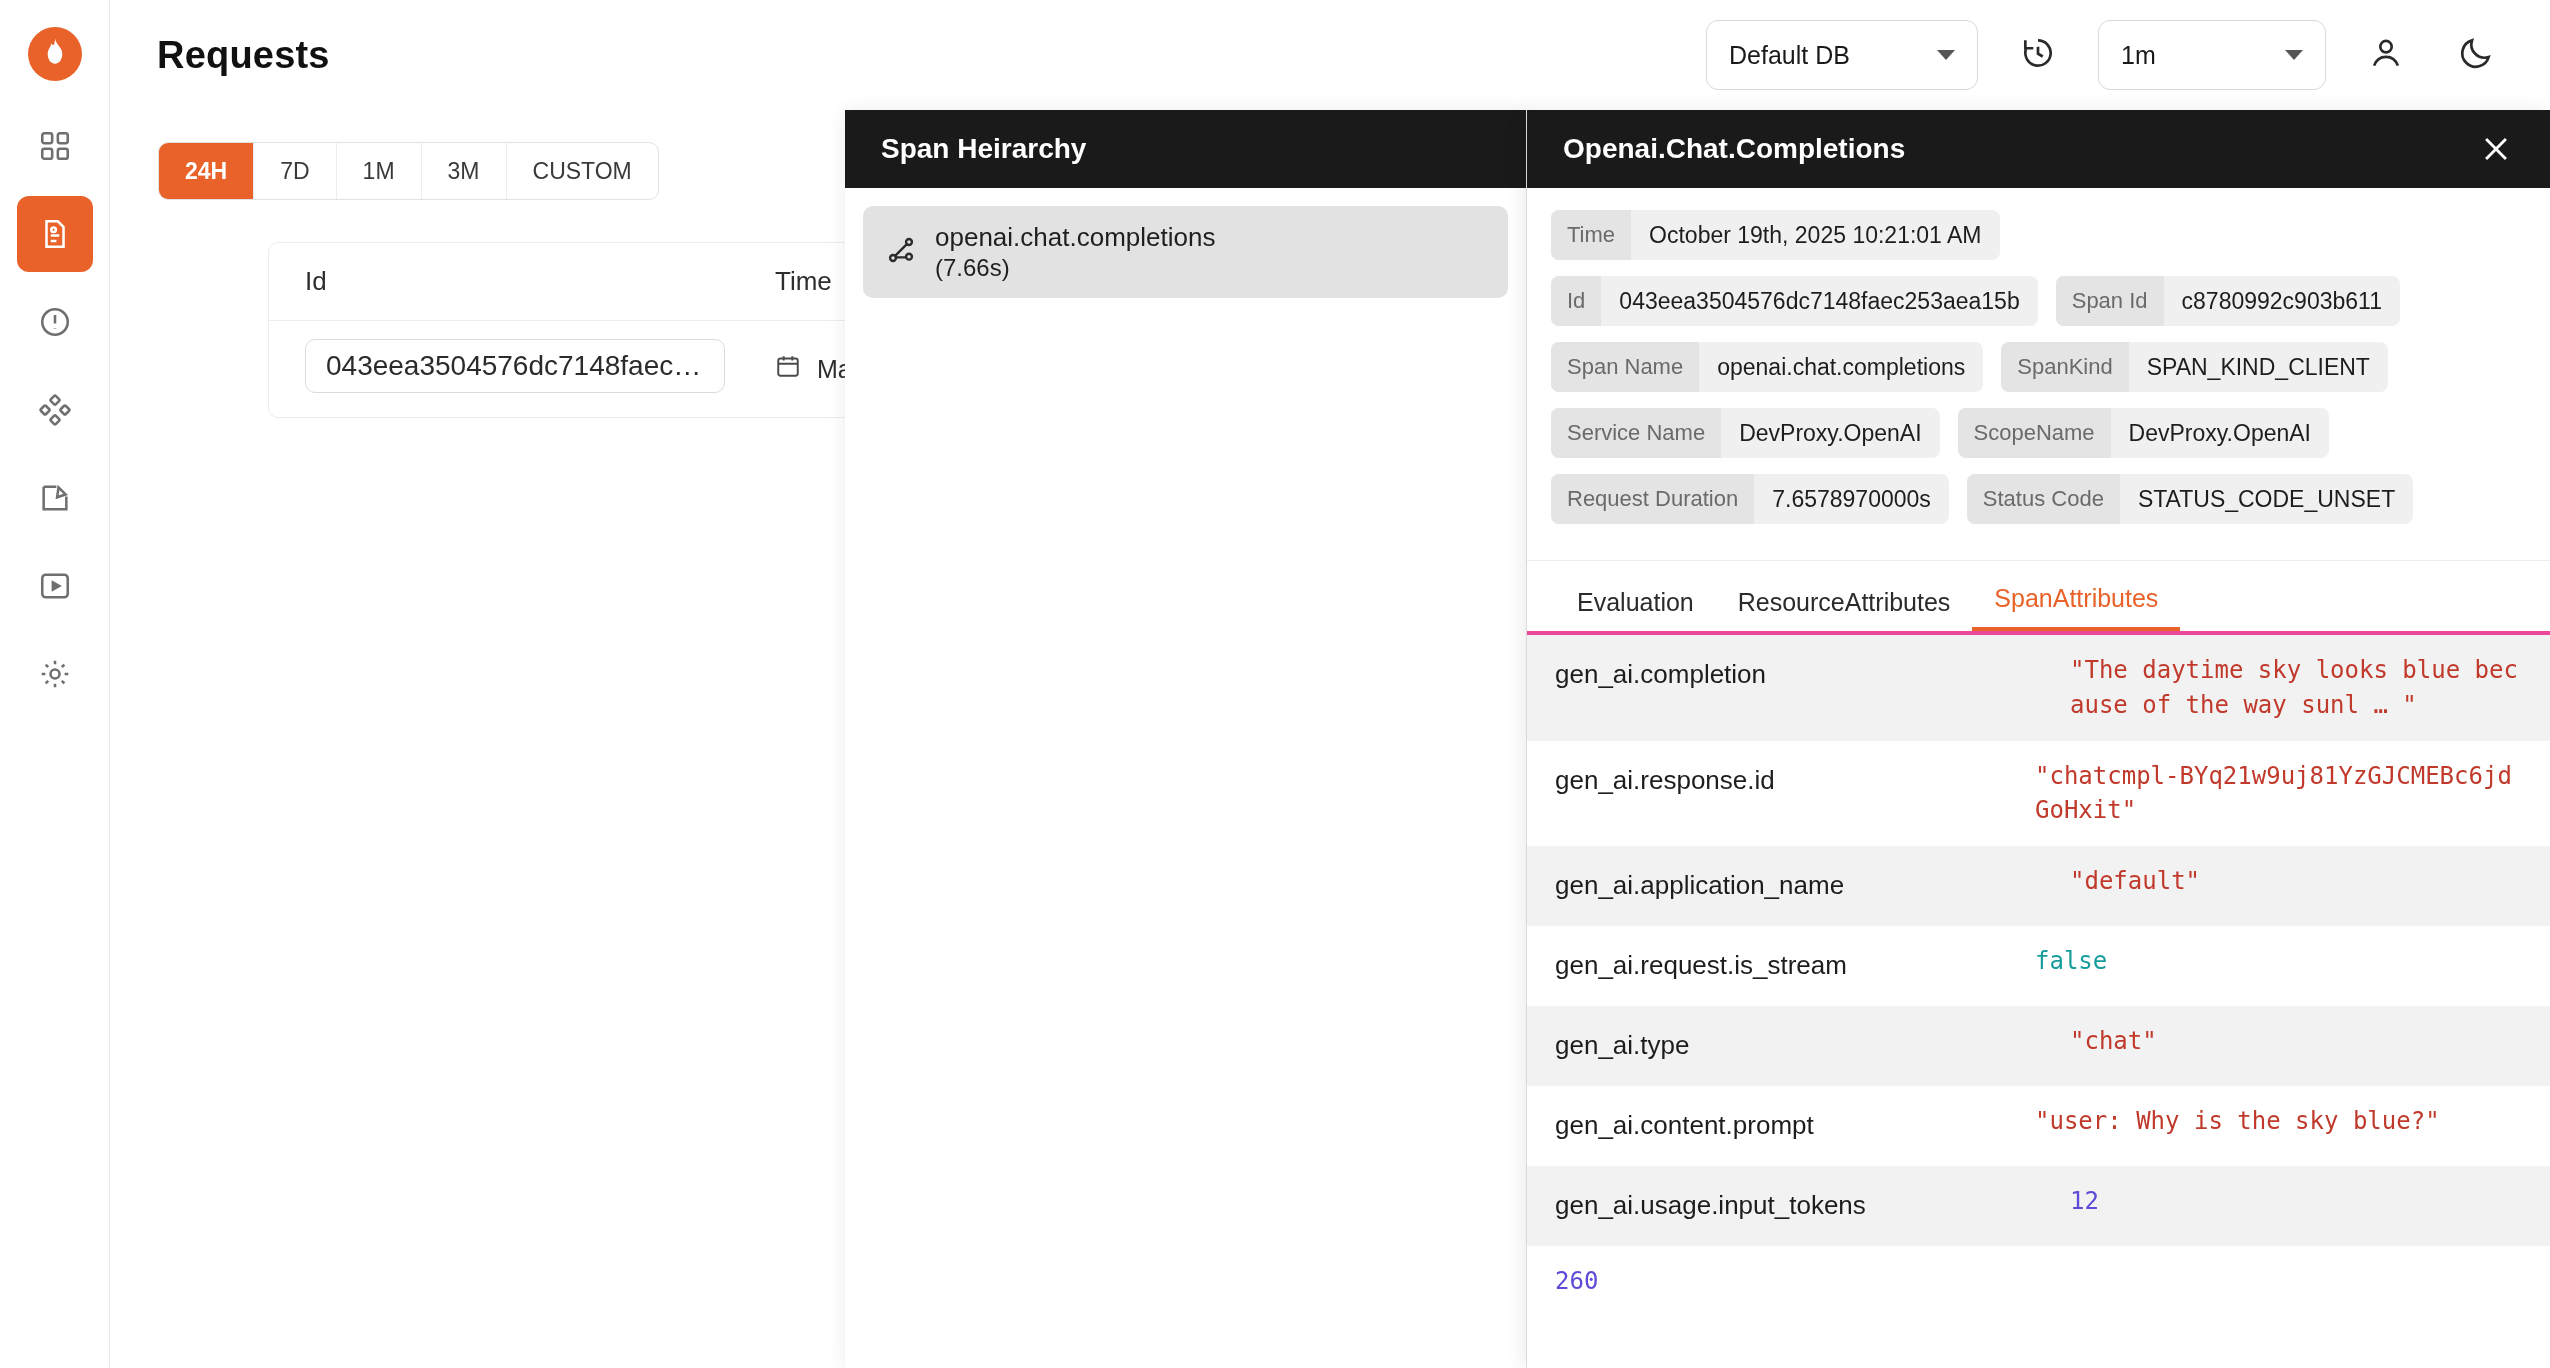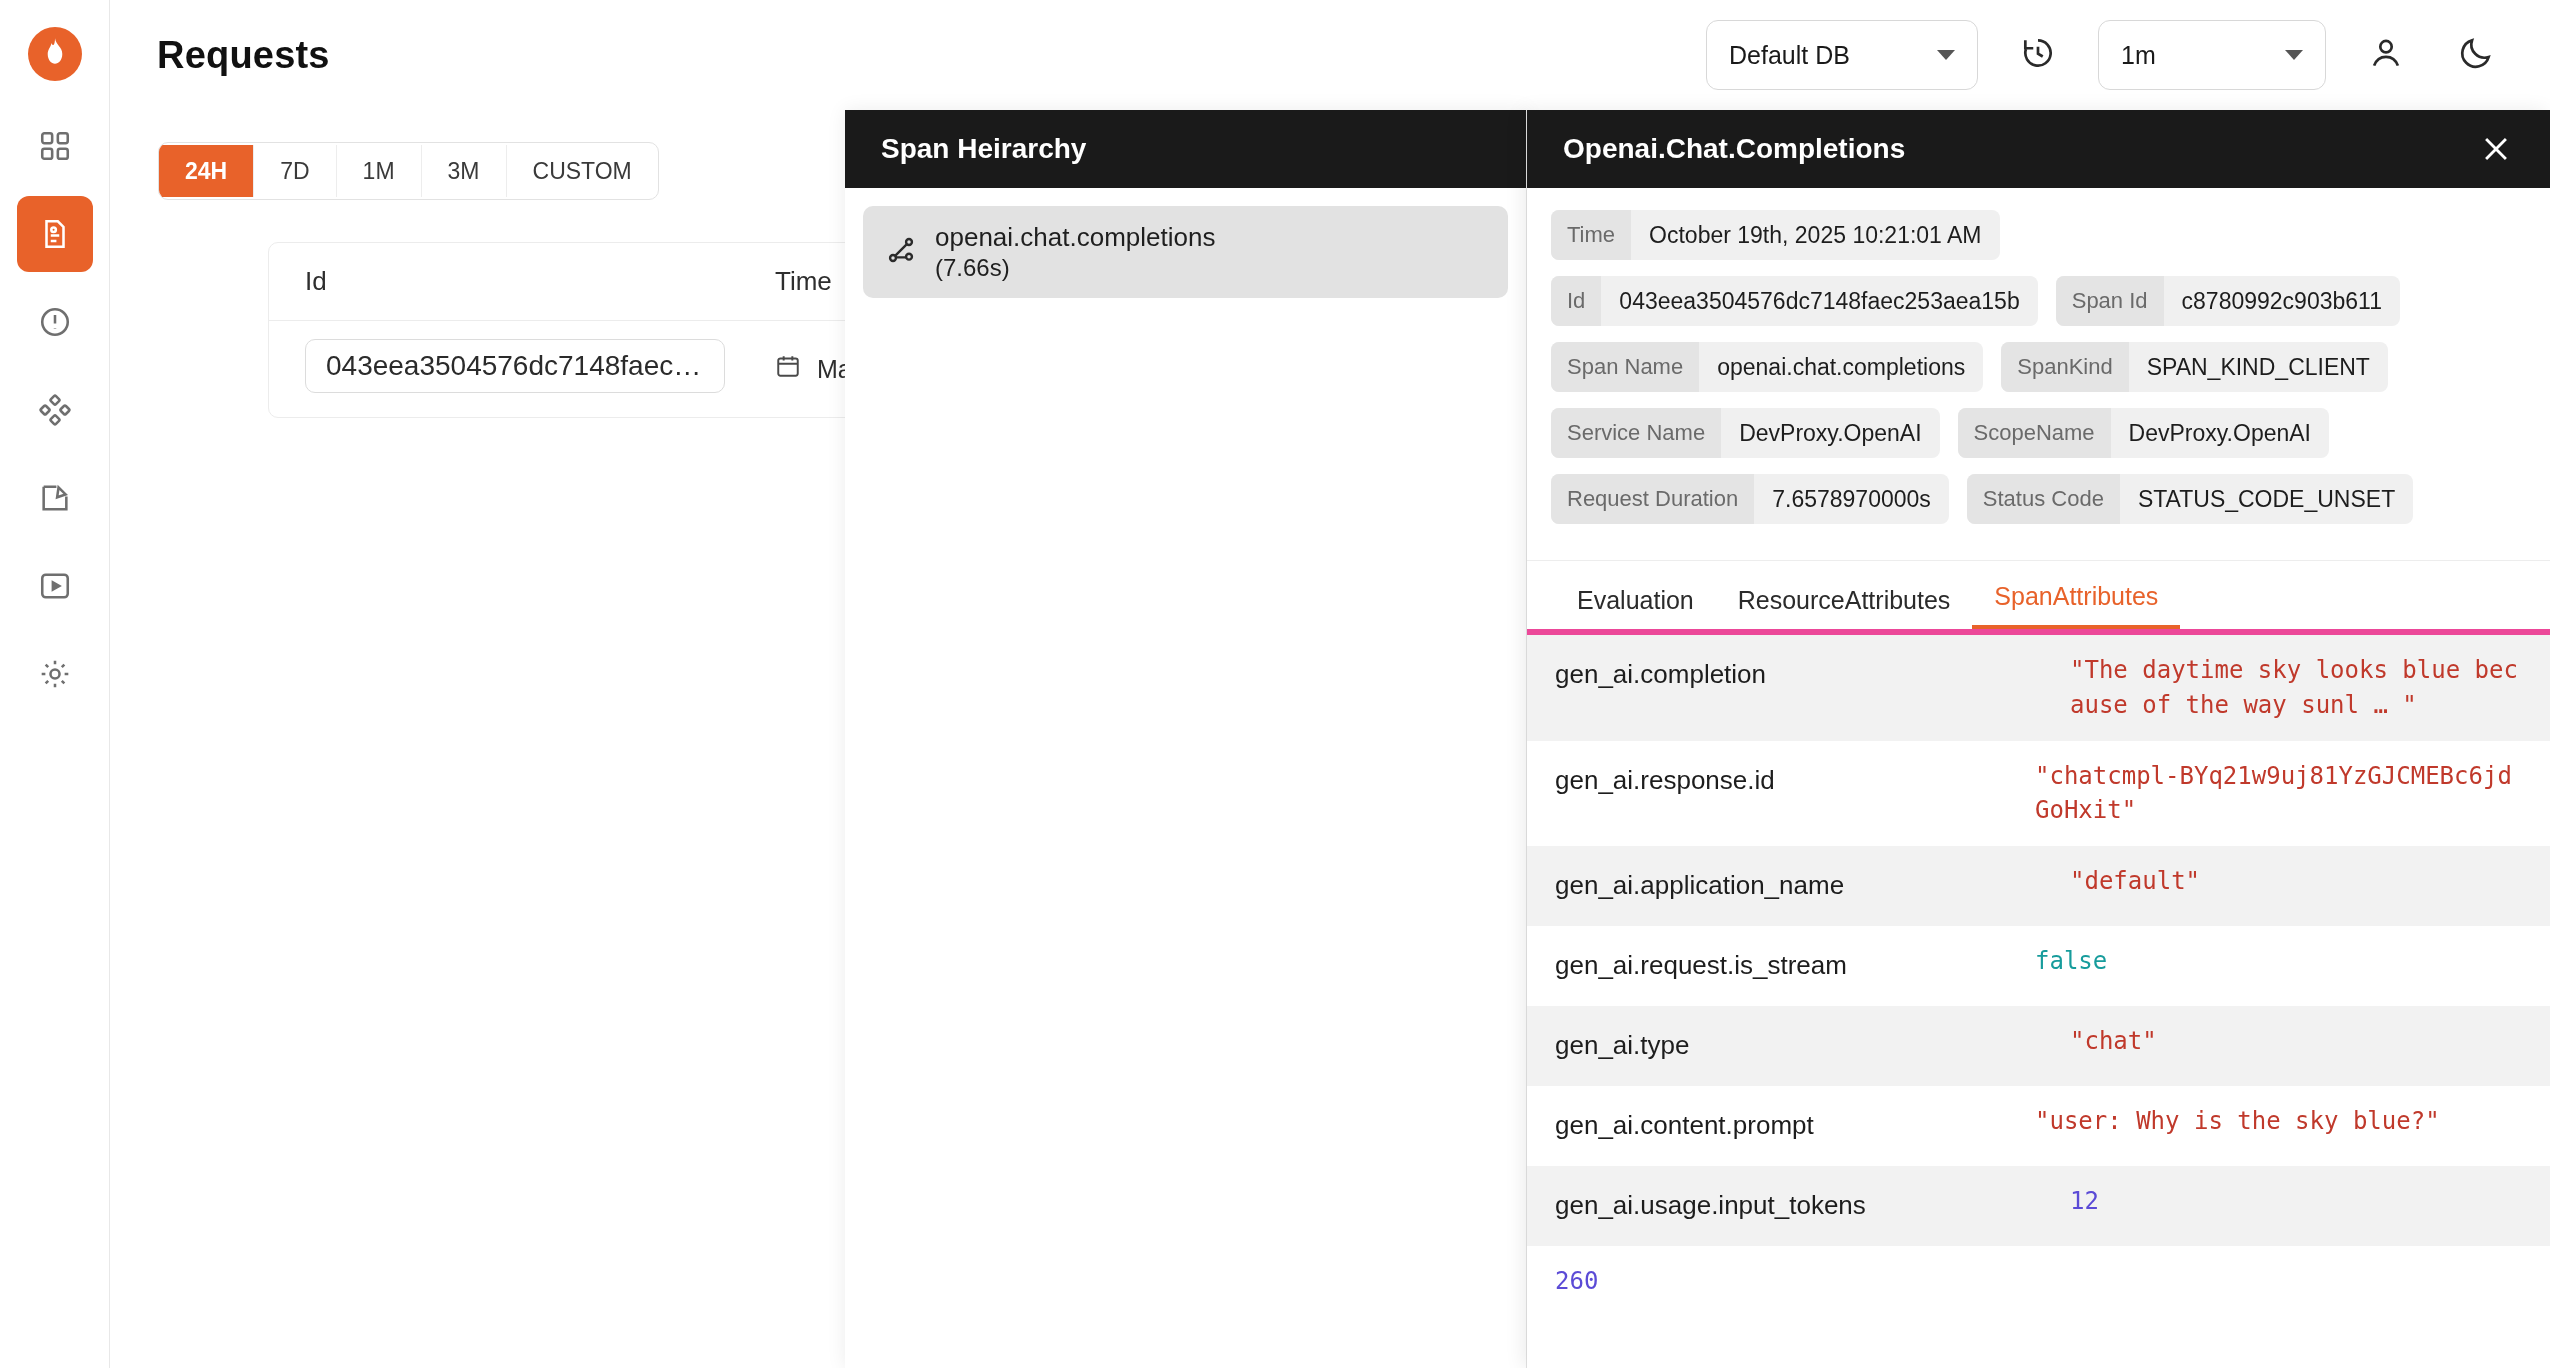--- a/index.html
+++ b/index.html
@@ -97,21 +97,21 @@
   }
   #range-tabs {
     position: absolute; left: 48px; top: 32px;
     display: flex; align-items: center;
     border: 1px solid #e2e2e2;
     border-radius: 10px;
     overflow: hidden;
     height: 58px;
   }
   .range-tab {
-    height: 52px;
+    height: 58px;
     padding: 0 26px;
     display: flex; align-items: center; justify-content: center;
     font-size: 23px; color: #3a3a3a;
     border-right: 1px solid #ededed;
   }
   .range-tab:last-child { border-right: none; }
   .range-tab.active {
     background: #e8622a; color: #ffffff; font-weight: 600;
   }
 
@@ -232,21 +232,21 @@
     font-size: 23px;
     padding: 0 18px;
     height: 50px;
     display: flex; align-items: center;
     white-space: nowrap;
   }
   #tabs {
     display: flex; align-items: flex-end;
     height: 74px;
     padding: 0 28px;
-    border-bottom: 6px solid #ec4899;
+    border-bottom: 4px solid #ec4899;
   }
   .tab {
     font-size: 25px;
     color: #2b2b2b;
     padding: 0 22px 14px 22px;
   }
   .tab.active {
     color: #e8622a;
     border-bottom: 4px solid #e8622a;
   }

